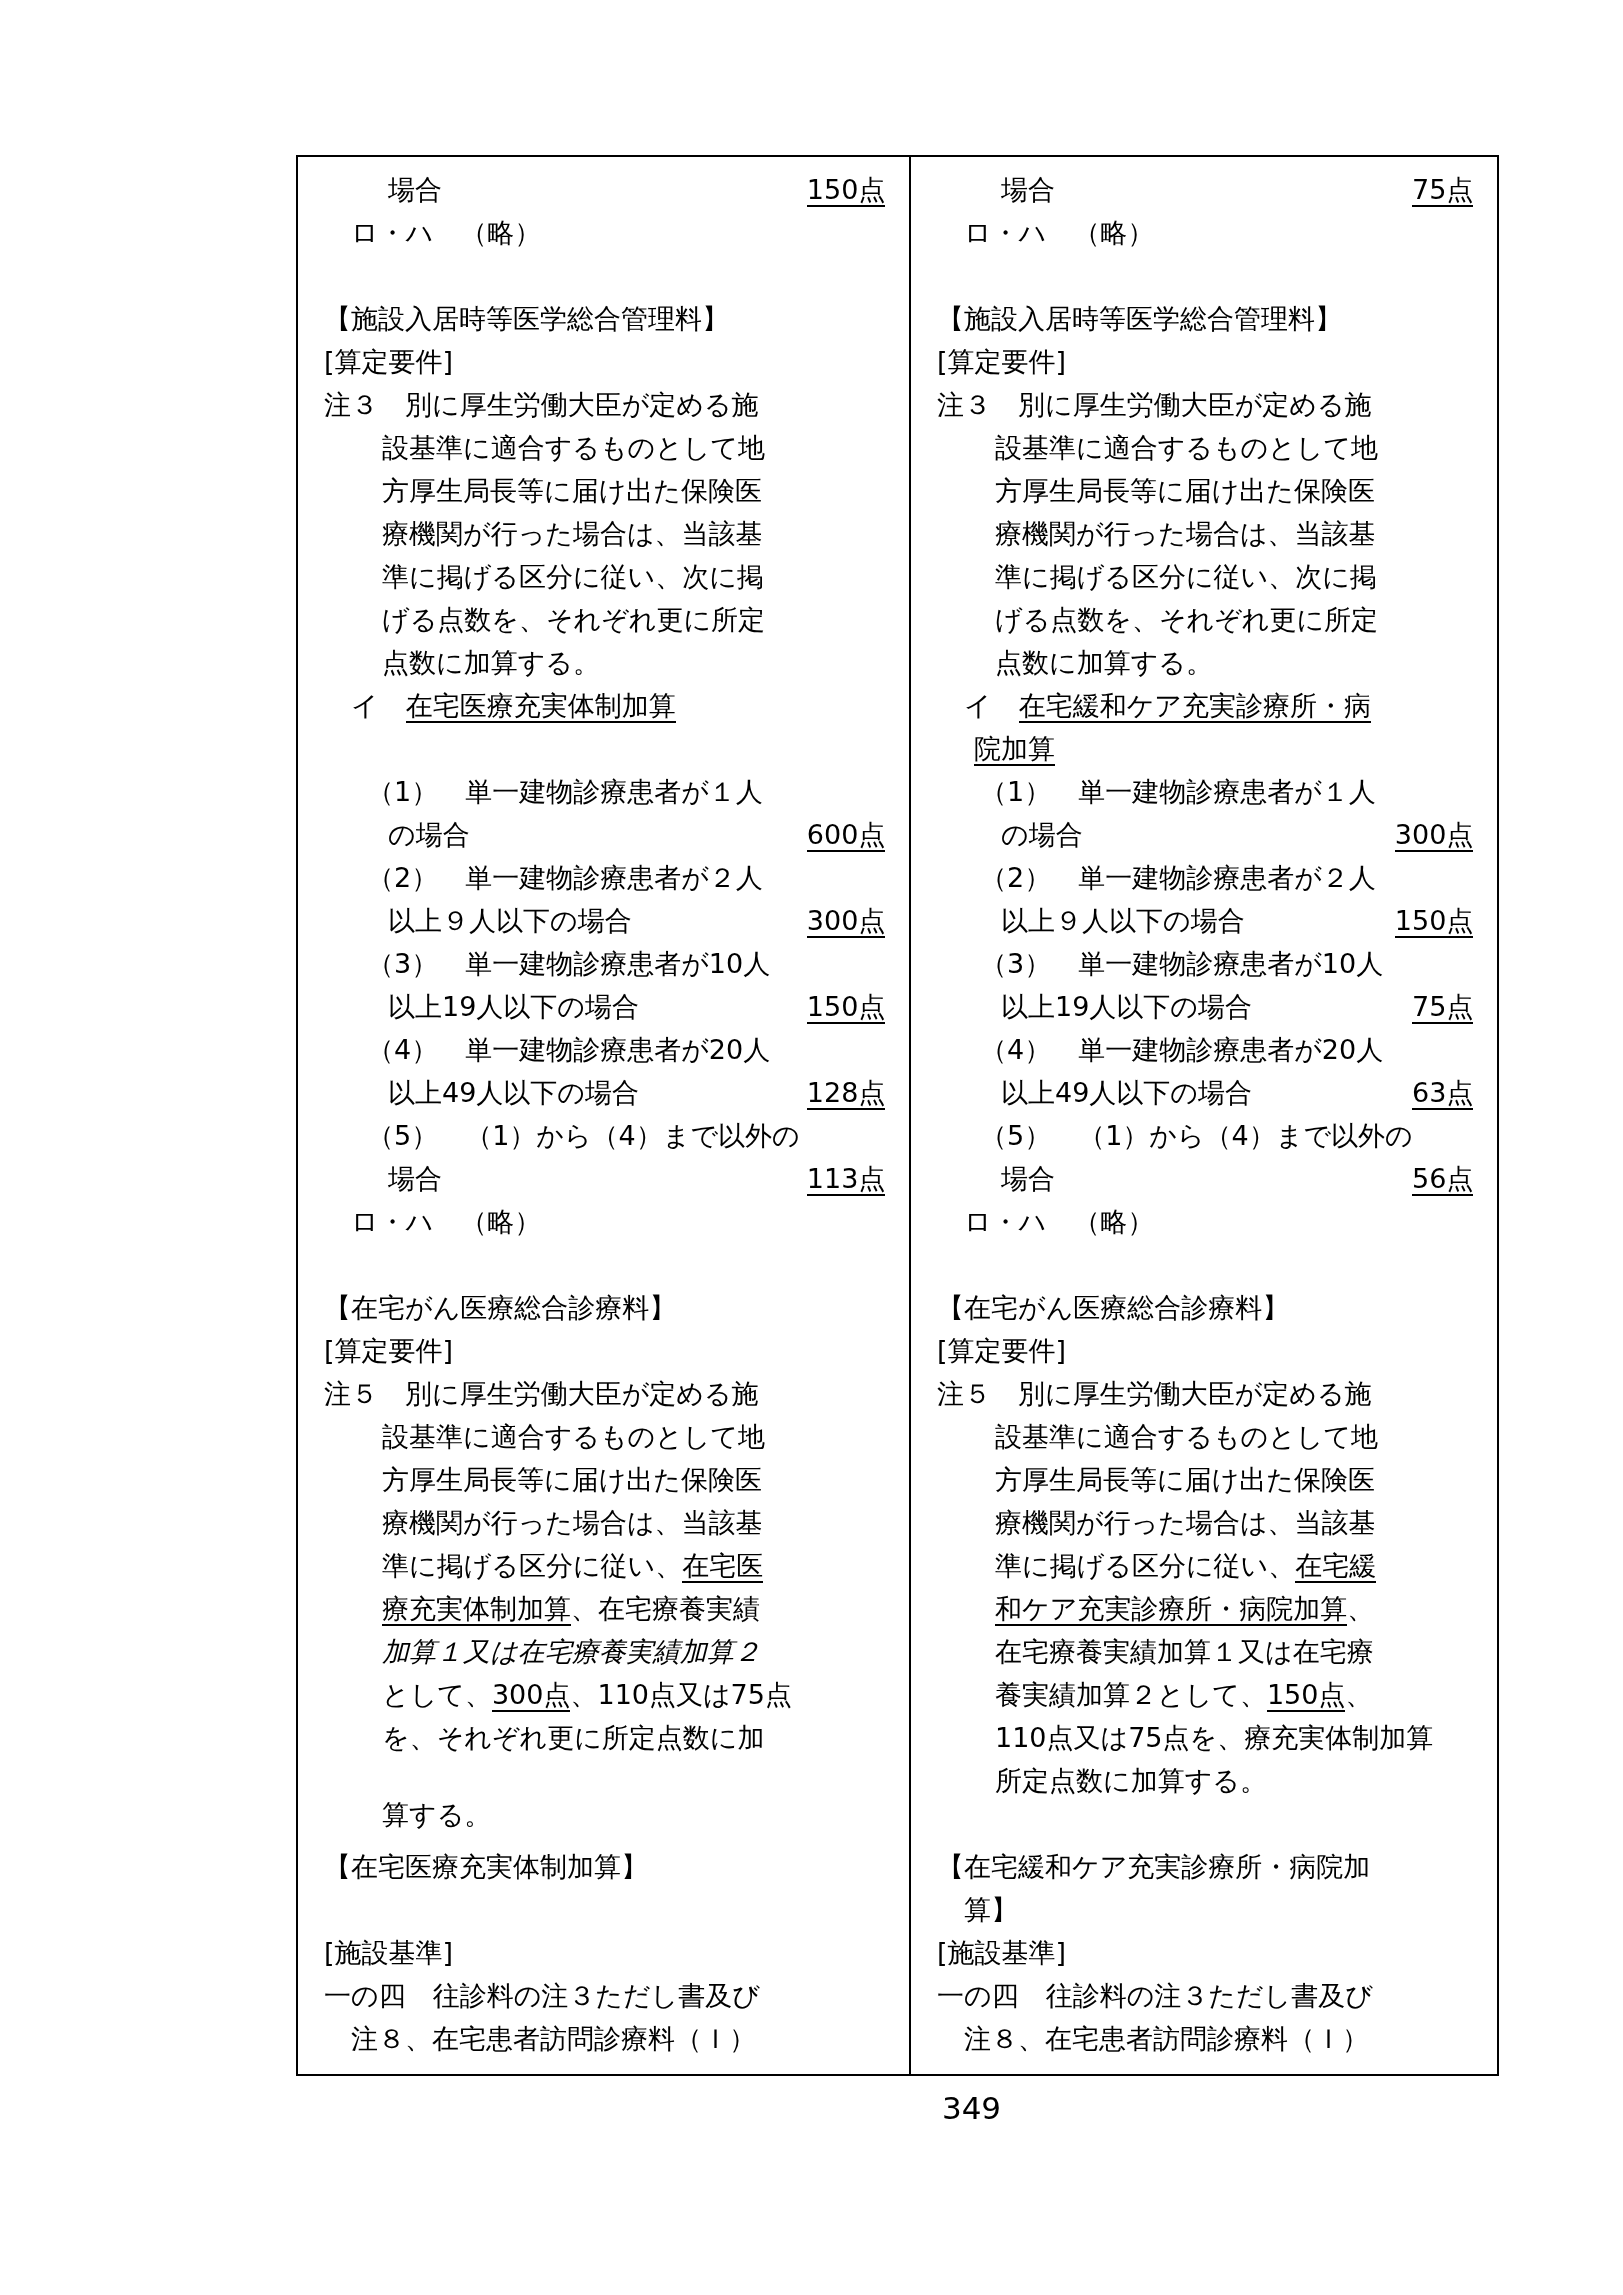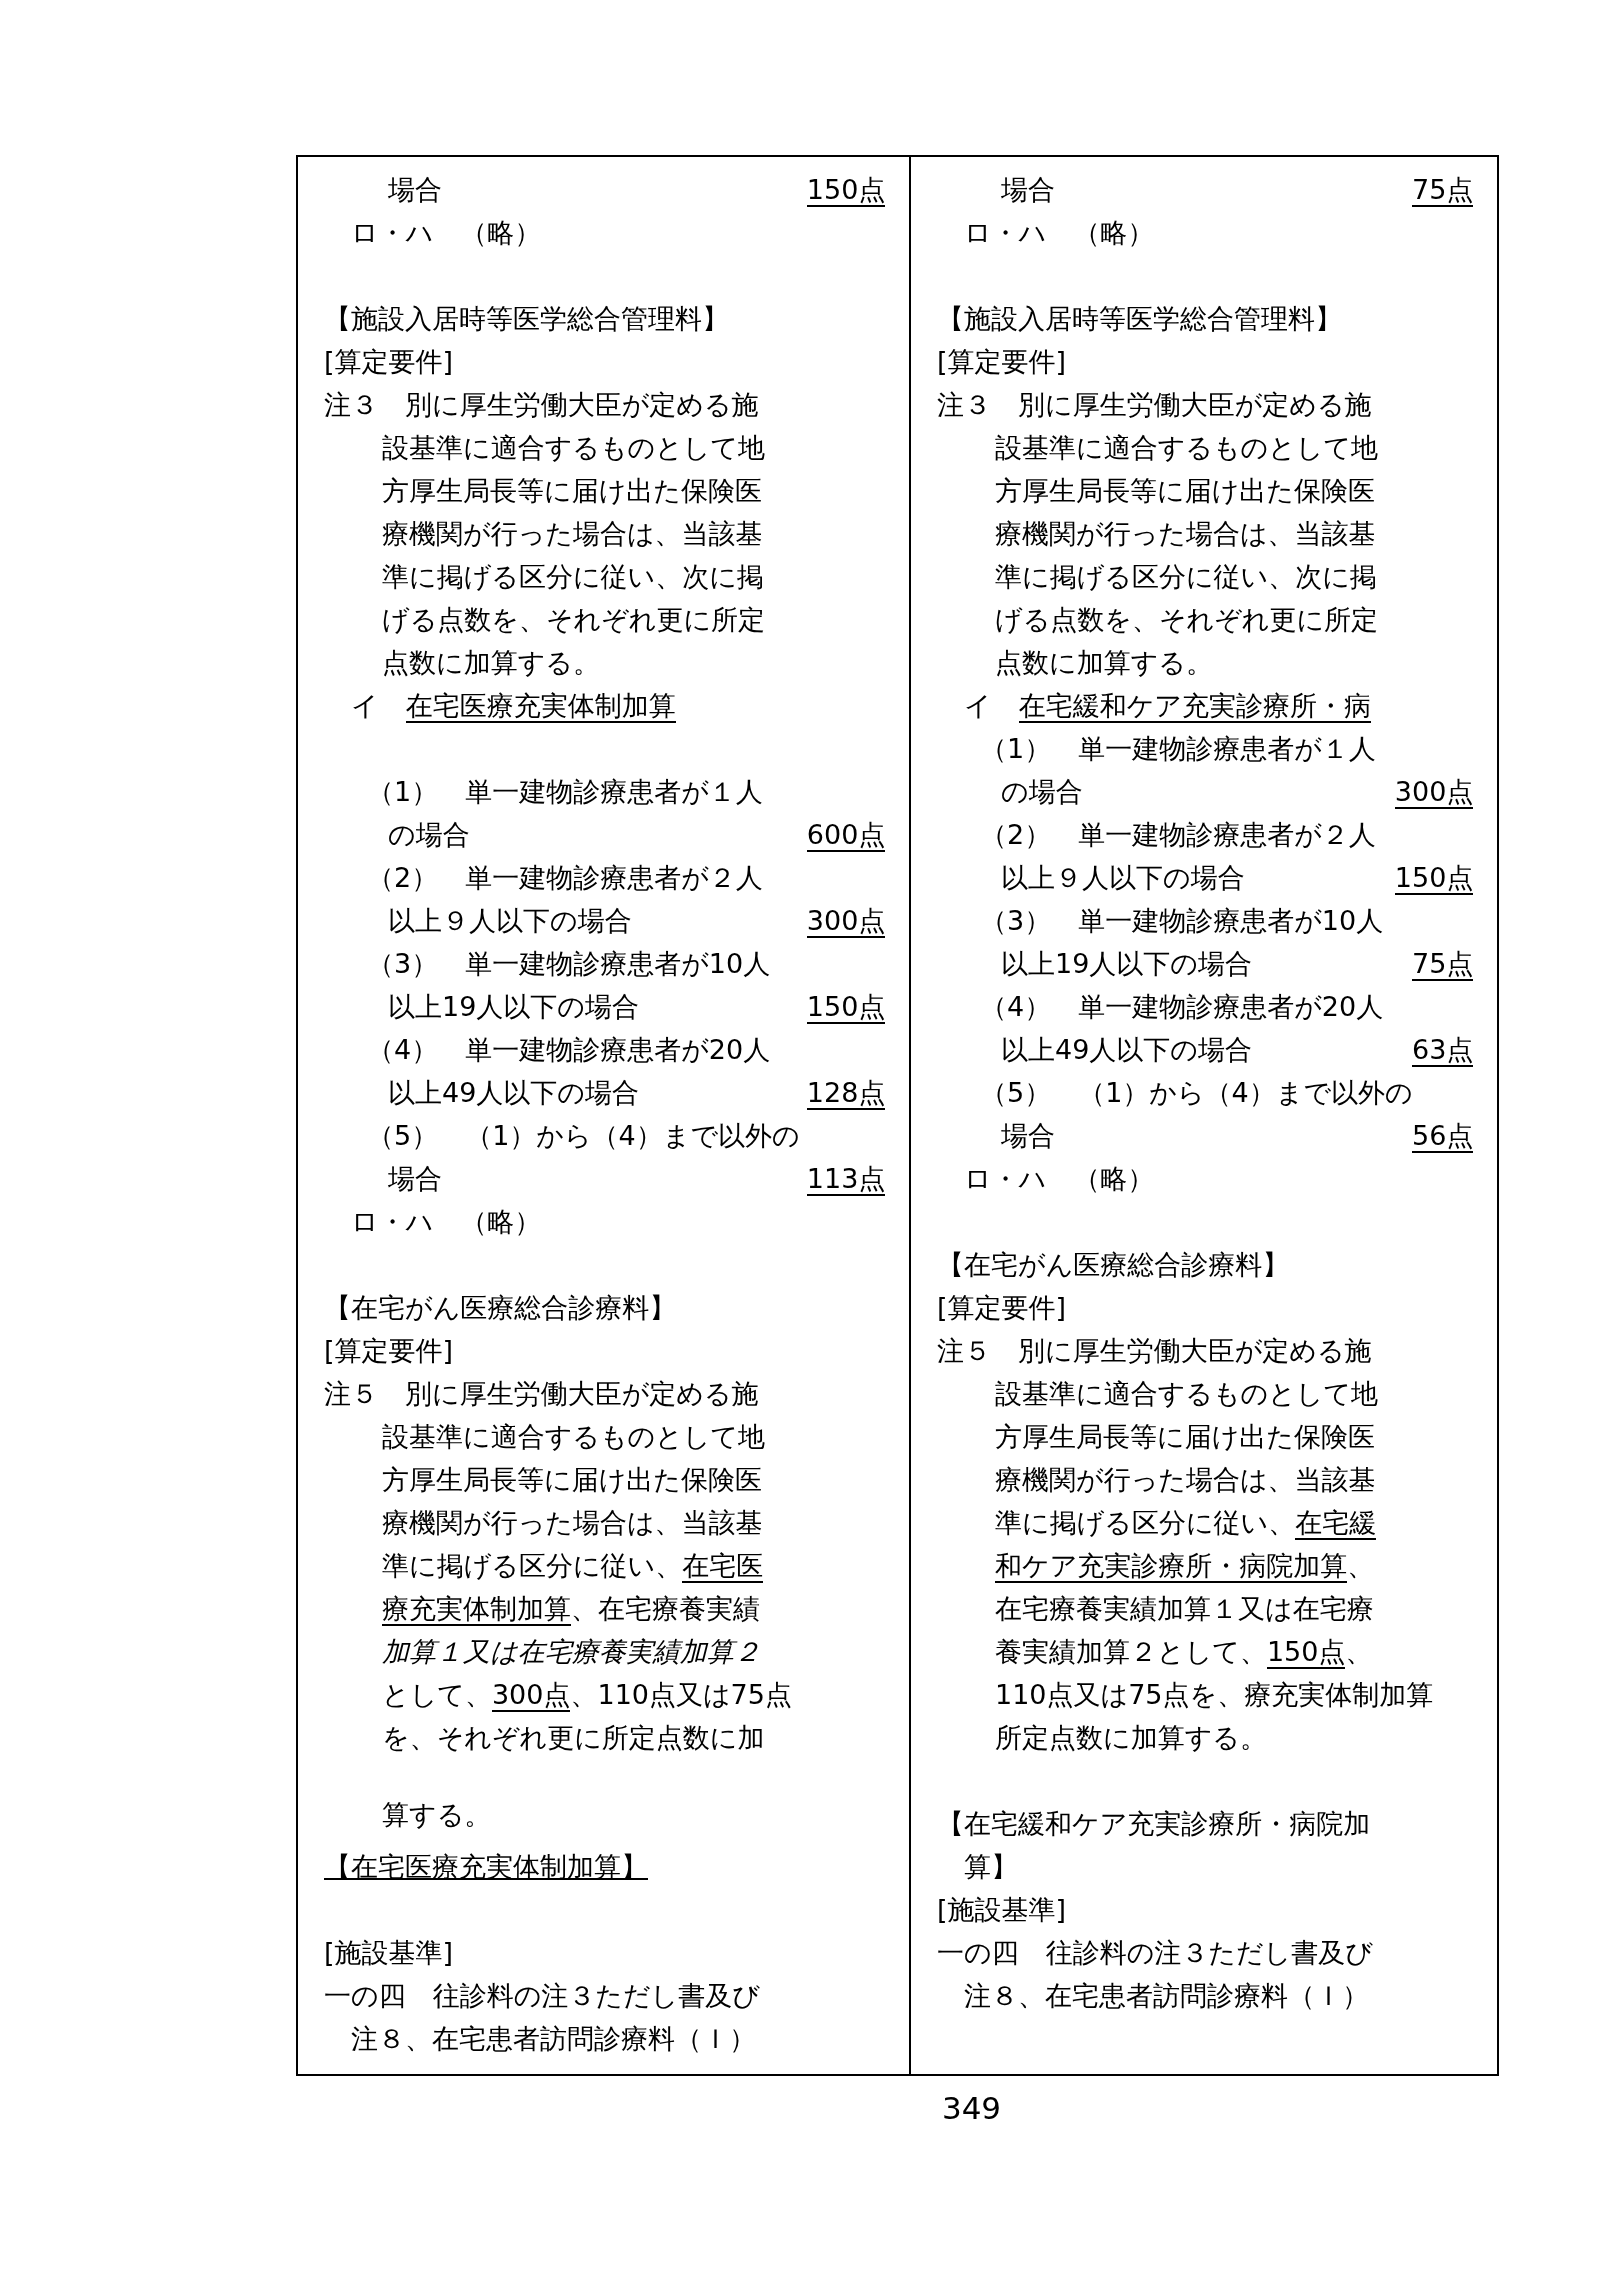--- a/index.html
+++ b/index.html
@@ -170,21 +170,21 @@
         <div class="line">
           <span class="lt" style="padding-left: 58px;"><span>を、それぞれ更に所定点数に加</span></span>
         </div>
         <div class="line">
           <span class="lt" style="padding-left: 58px; margin-top: 34px;"><span>算する。</span></span>
         </div>
         <div class="line">
           <span class="lt" style="padding-left: 0px;"></span>
         </div>
         <div class="line">
-          <span class="lt" style="padding-left: 0px; text-decoration: underline;"><span>【在宅医療充実体制加算】</span></span>
+          <span class="lt" style="padding-left: 0px;"><span>【在宅医療充実体制加算】</span></span>
         </div>
         <div class="line">
           <span class="lt" style="padding-left: 0px;"></span>
         </div>
         <div class="line">
           <span class="lt" style="padding-left: 0px;"><span>[施設基準]</span></span>
         </div>
         <div class="line">
           <span class="lt" style="padding-left: 0px;"><span>一の四　往診料の注３ただし書及び</span></span>
         </div>
@@ -225,20 +225,23 @@
           <span class="lt" style="padding-left: 58px;"><span>準に掲げる区分に従い、次に掲</span></span>
         </div>
         <div class="line">
           <span class="lt" style="padding-left: 58px;"><span>げる点数を、それぞれ更に所定</span></span>
         </div>
         <div class="line">
           <span class="lt" style="padding-left: 58px;"><span>点数に加算する。</span></span>
         </div>
         <div class="line">
           <span class="lt" style="padding-left: 27px;"><span>イ　</span><span class="u">在宅緩和ケア充実診療所・病</span></span>
+        </div>
+        <div class="line">
+          <span class="lt" style="padding-left: 37px;"><span class="u">院加算</span></span>
         </div>
         <div class="line">
           <span class="lt" style="padding-left: 43px;"><span>（1）　単一建物診療患者が１人</span></span>
         </div>
         <div class="line">
           <span class="lt" style="padding-left: 64px;"><span>の場合</span></span>
           <span class="rt"><span class="u">300点</span></span>
         </div>
         <div class="line">
           <span class="lt" style="padding-left: 43px;"><span>（2）　単一建物診療患者が２人</span></span>

